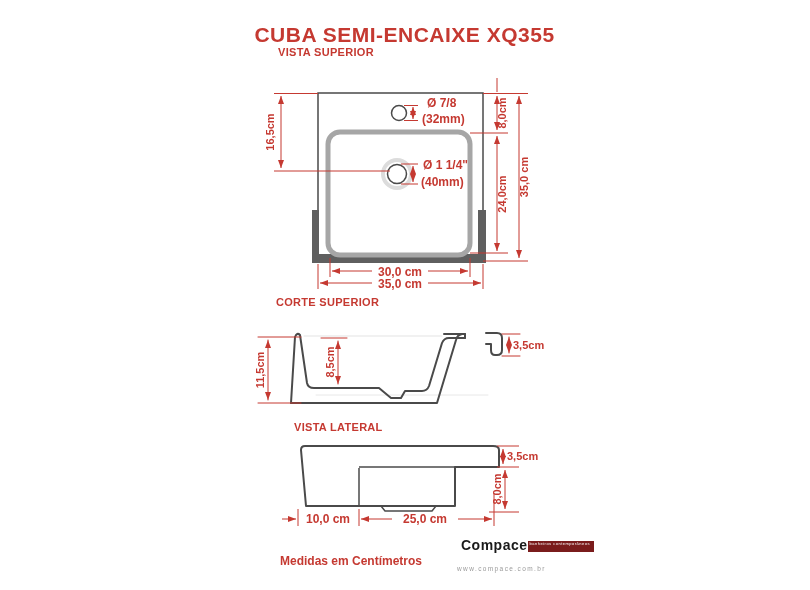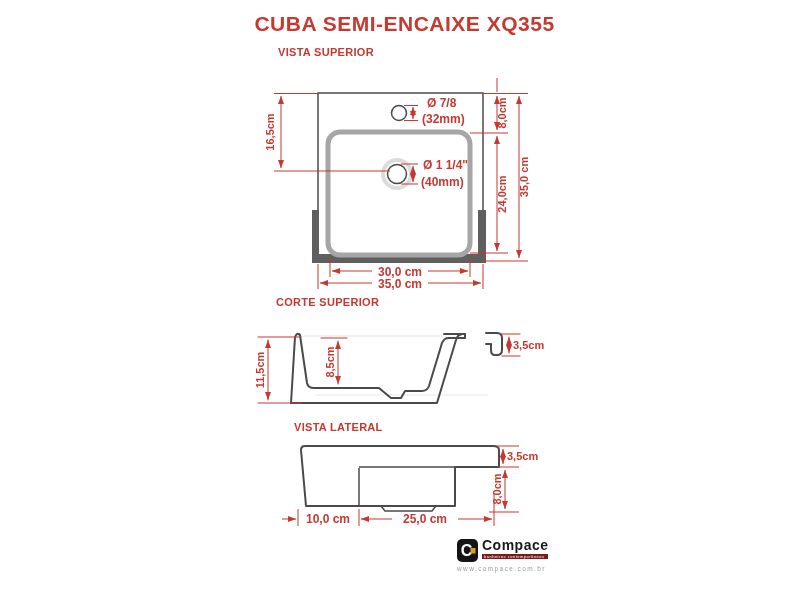--- a/index.html
+++ b/index.html
@@ -1,42 +1,43 @@
 <!DOCTYPE html>
 <html><head>
 <meta charset="utf-8">
 <style>
   html,body{margin:0;padding:0;background:#fff;}
   .canvas{position:relative;width:810px;height:590px;background:#ffffff;overflow:hidden;
           font-family:"Liberation Sans","DejaVu Sans",sans-serif;}
-  .title{position:absolute;top:12px;left:0;width:809px;text-align:center;
+  .title{position:absolute;top:23px;left:0;width:809px;text-align:center;
          font-size:21px;font-weight:bold;color:#c53931;letter-spacing:.5px;}
   .view-label{position:absolute;font-size:11px;font-weight:bold;color:#c53931;letter-spacing:.3px;}
   .footer-note{position:absolute;left:280px;top:554px;font-size:12px;font-weight:bold;color:#c53931;}
   .drawing{position:absolute;left:0;top:0;}
   svg text{font-family:"Liberation Sans","DejaVu Sans",sans-serif;}
   .dim-t{fill:#c53931;font-weight:bold;font-size:11px;}
   .dim-t12{fill:#c53931;font-weight:bold;font-size:12px;}
   .logo{position:absolute;left:457px;top:539px;width:108px;}
   .logo-row{display:flex;align-items:flex-start;gap:4px;}
-  .logo-col{display:flex;flex-direction:column;}
+  .logo-col{display:flex;flex-direction:row;}
   .brand{font-size:14px;font-weight:bold;color:#1a1a1a;letter-spacing:.5px;line-height:13px;}
   .tagline-bar{margin-top:2px;background:#7a1c1c;color:#fff;font-size:4px;line-height:5px;
                padding:0 2px;letter-spacing:.5px;white-space:nowrap;overflow:hidden;width:62px;}
   .website{margin-top:3px;font-size:6.5px;color:#9a9a9a;letter-spacing:1.4px;white-space:nowrap;}
 </style>
 </head>
 <body>
 
 <div class="canvas">
 
   <div class="title">CUBA SEMI-ENCAIXE XQ355</div>
   <div class="view-label" style="left:278px;top:46px">VISTA SUPERIOR</div>
   <div class="view-label" style="left:276px;top:296px">CORTE SUPERIOR</div>
   <div class="view-label" style="left:294px;top:421px">VISTA LATERAL</div>
+  <div class="footer-note">Medidas em Centímetros</div>
 
   <svg class="drawing" width="810" height="590" viewBox="0 0 810 590">
     <defs>
       <marker id="ar" markerWidth="9" markerHeight="8" refX="8" refY="3" orient="auto" markerUnits="userSpaceOnUse">
         <path d="M0,0 L8,3 L0,6 Z" fill="#c53931"></path>
       </marker>
       <marker id="ars" markerWidth="9" markerHeight="8" refX="8" refY="3" orient="auto-start-reverse" markerUnits="userSpaceOnUse">
         <path d="M0,0 L8,3 L0,6 Z" fill="#c53931"></path>
       </marker>
     </defs>

